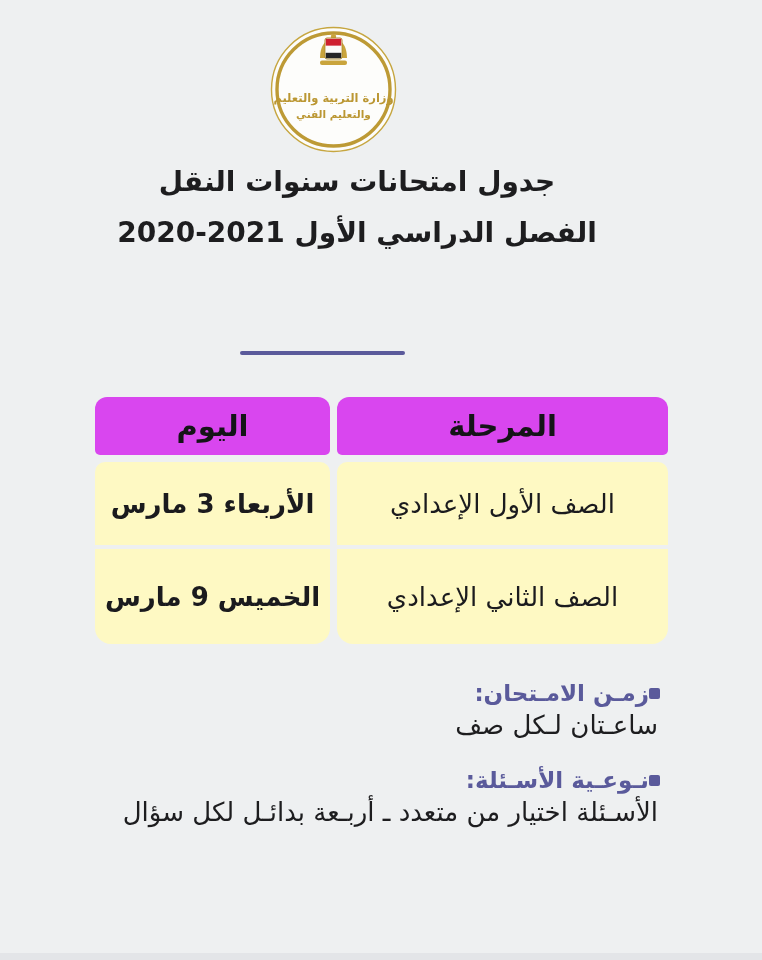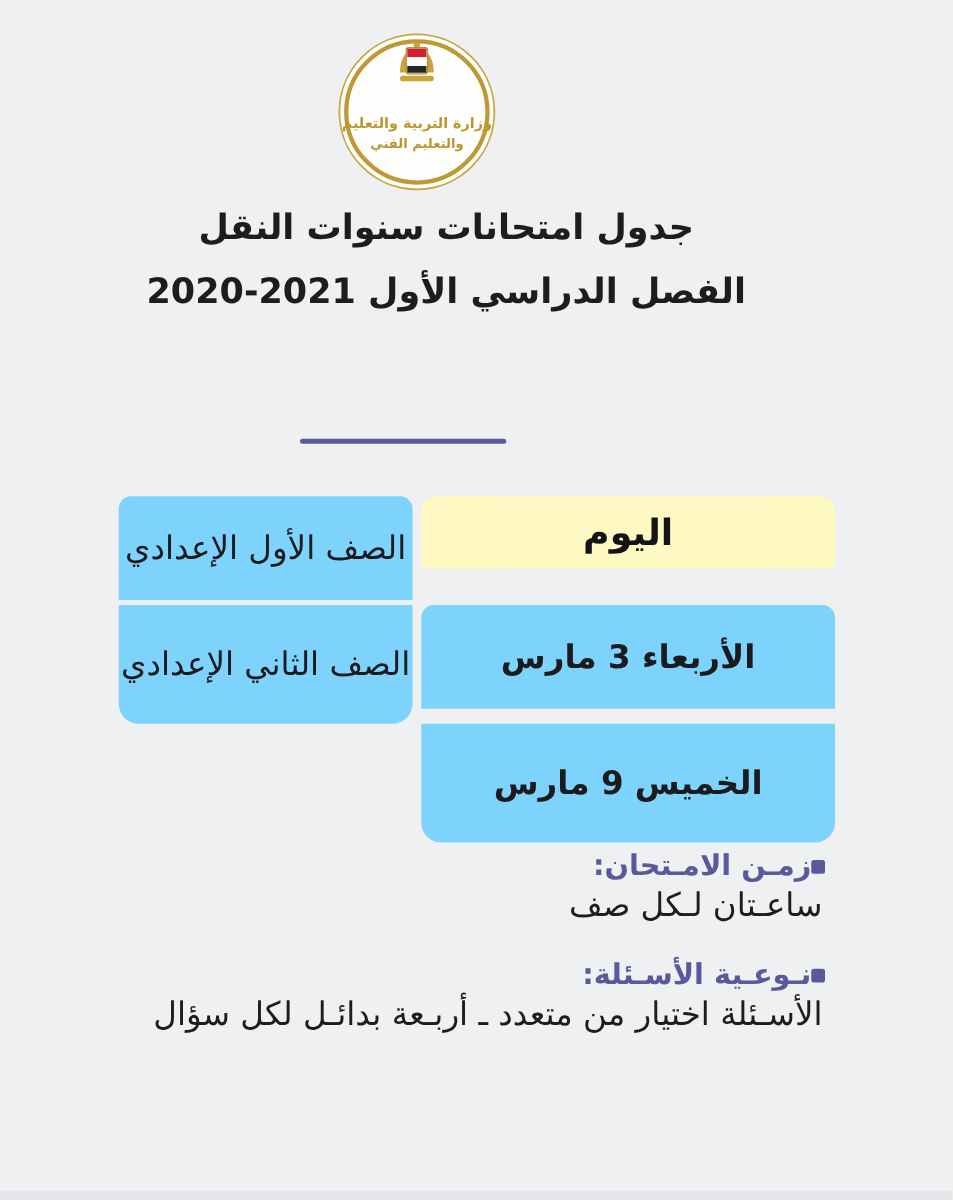--- a/index.html
+++ b/index.html
@@ -35,25 +35,25 @@
   }
 
   
   .schedule-table{
     position:absolute;top:397px;right:94px;width:573px;
     display:grid;grid-template-columns:331px 235px;column-gap:7px;
     direction:rtl;
   }
   .cell{display:flex;align-items:center;justify-content:center;color:#1b1b1e;}
   .th{
-    height:58px;margin-bottom:7px;background:#fef9c3;
+    height:58px;margin-bottom:7px;background:#d946ef;
     border-radius:12px 12px 5px 5px;
     font-size:29px;font-weight:bold;color:#141417;
   }
-  .td{background:#7dd3fc;font-size:26px;}
+  .td{background:#fef9c3;font-size:26px;}
   .td.r1{height:83px;margin-bottom:4px;border-radius:10px 10px 0 0;}
   .td.r2{height:95px;border-radius:0 0 16px 16px;}
   .td.day{font-weight:bold;}
 
   
   .notes{position:absolute;top:678px;right:102px;left:80px;direction:rtl;}
   .note{margin-bottom:22px;}
   .note-label{
     display:flex;align-items:center;
     color:#5a5a9b;font-weight:bold;font-size:23px;line-height:30px;
@@ -98,20 +98,21 @@
   </div>
 
   <div class="titles">
     <div class="title-line">جدول امتحانات سنوات النقل</div>
     <div class="title-line">الفصل الدراسي الأول 2021-2020</div>
   </div>
 
   <div class="grade-underline"></div>
 
   <div class="schedule-table">
+    <div class="cell th">المرحلة</div>
     <div class="cell th">اليوم</div>
 
     <div class="cell td r1 stage">الصف الأول الإعدادي</div>
     <div class="cell td r1 day">الأربعاء 3 مارس</div>
 
     <div class="cell td r2 stage">الصف الثاني الإعدادي</div>
     <div class="cell td r2 day">الخميس 9 مارس</div>
   </div>
 
   <div class="notes">

